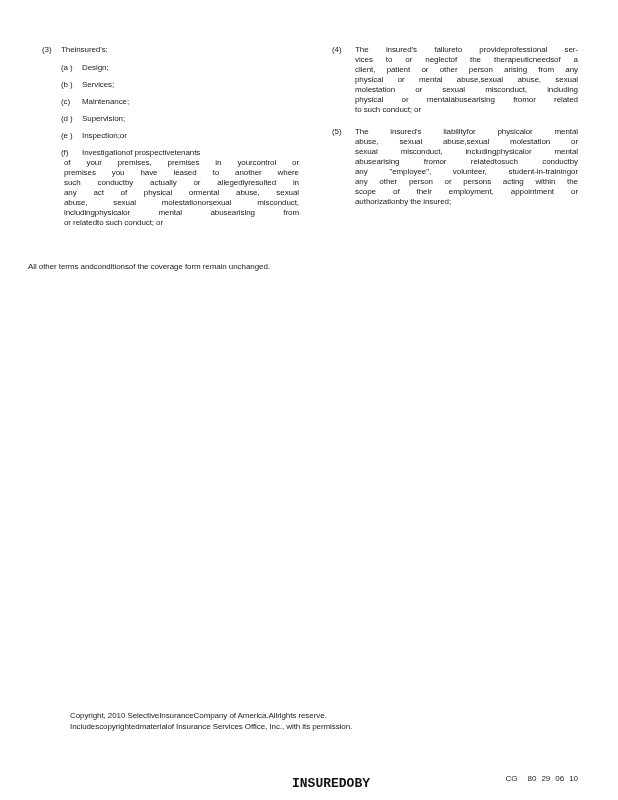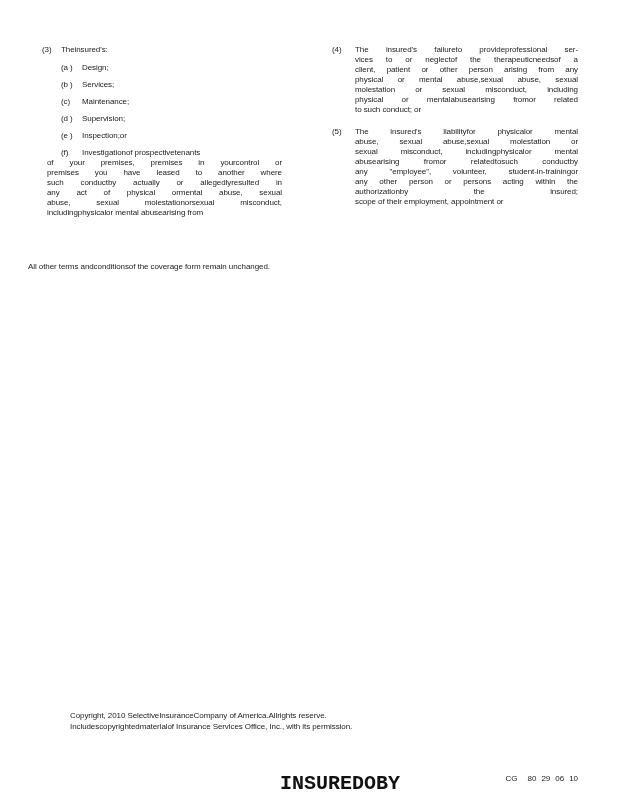--- a/index.html
+++ b/index.html
@@ -41,44 +41,44 @@
   .subrow .submarker { flex: 0 0 21px; }
 
   
   .jline {
     text-align: justify;
     text-align-last: justify;
     line-height: 10px;
   }
   .jpara .jline:last-child { text-align-last: left; }
 
-  .cont-para { margin-left: 5px; width: 235px; }
+  .cont-para { margin-left: 22px; width: 235px; }
 
   
   .closing {
     position: absolute;
     left: 28px;
     top: 262px;
   }
 
   
   .copyright {
     position: absolute;
     left: 27px;
     top: 710px;
     line-height: 11px;
     margin-left: 43px;
   }
   .stamp {
     position: absolute;
-    left: 280px;
+    left: 292px;
     top: 775px;
     font-family: "Liberation Mono", "DejaVu Sans Mono", monospace;
     font-weight: bold;
-    font-size: 20px;
+    font-size: 13px;
     line-height: 18px;
     letter-spacing: 0px;
     color: #111111;
   }
   .form-id {
     position: absolute;
     right: 40px;
     top: 751px;
     text-align: right;
     line-height: 11px;
@@ -138,20 +138,21 @@
           <div class="jline">premises you have leased to another where</div>
 
           <div class="jline">such conductby actually or allegedlyresulted in</div>
 
           <div class="jline">any act of physical ormental abuse, sexual</div>
 
           <div class="jline">abuse, sexual molestationorsexual misconduct,</div>
 
           <div class="jline">includingphysicalor mental abusearising from</div>
 
+          <div class="jline">or relatedto such conduct; or</div>
         </div>
     </div>
   </section>
 
   <section class="col col-right">
     <div class="numbered">
       <span class="marker">(4)</span>
       <div class="body jpara">
 
           <div class="jline">The insured's failureto provideprofessional ser-</div>
@@ -179,23 +180,23 @@
           <div class="jline">abuse, sexual abuse,sexual molestation or</div>
 
           <div class="jline">sexual misconduct, includingphysicalor mental</div>
 
           <div class="jline">abusearising fromor relatedtosuch conductby</div>
 
           <div class="jline">any "employee", volunteer, student-in-trainingor</div>
 
           <div class="jline">any other person or persons acting within the</div>
 
+          <div class="jline">scope of their employment, appointment or</div>
+
           <div class="jline">authorizationby the insured;</div>
-
-          <div class="jline">scope of their employment, appointment or</div>
         </div>
     </div>
   </section>
 
   <div class="closing">All other terms andconditionsof the coverage form remain unchanged.</div>
 
   <div class="copyright">
     <div>Copyright, 2010 SelectiveInsuranceCompany of America.Allrights reserve.</div>
     <div>Includescopyrightedmaterialof Insurance Services Office, Inc., with its permission.</div>
   </div>

